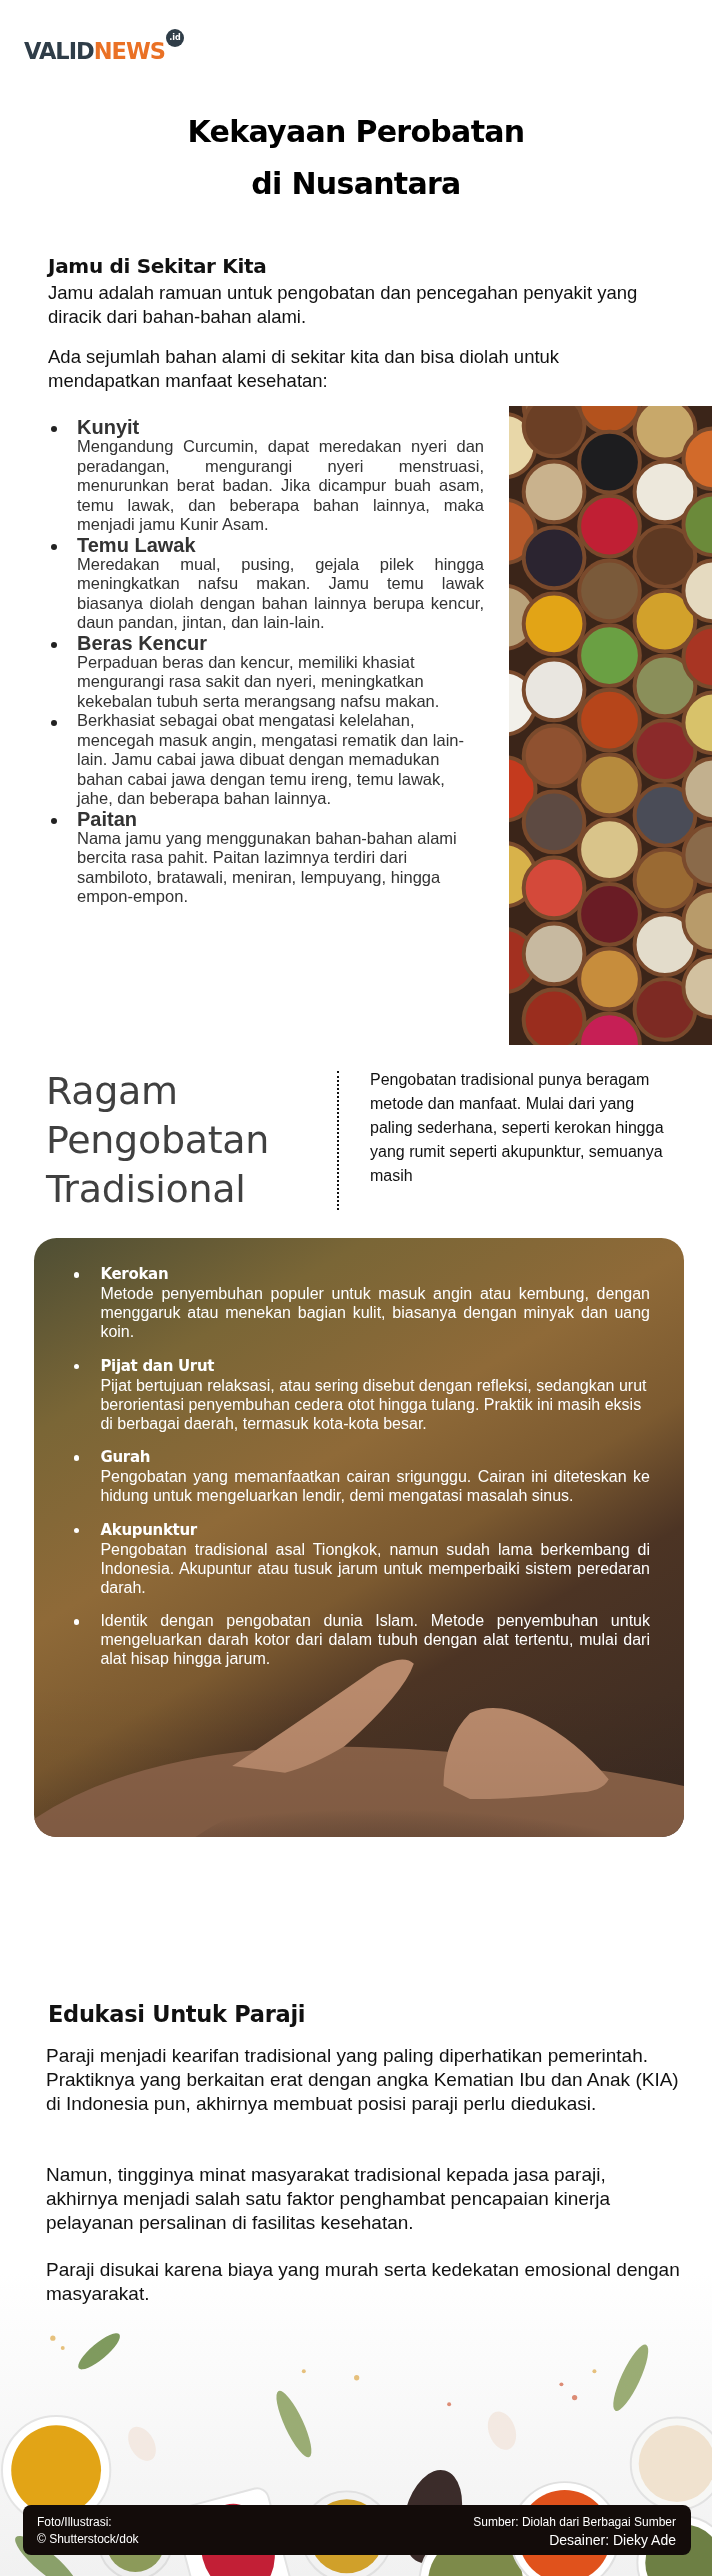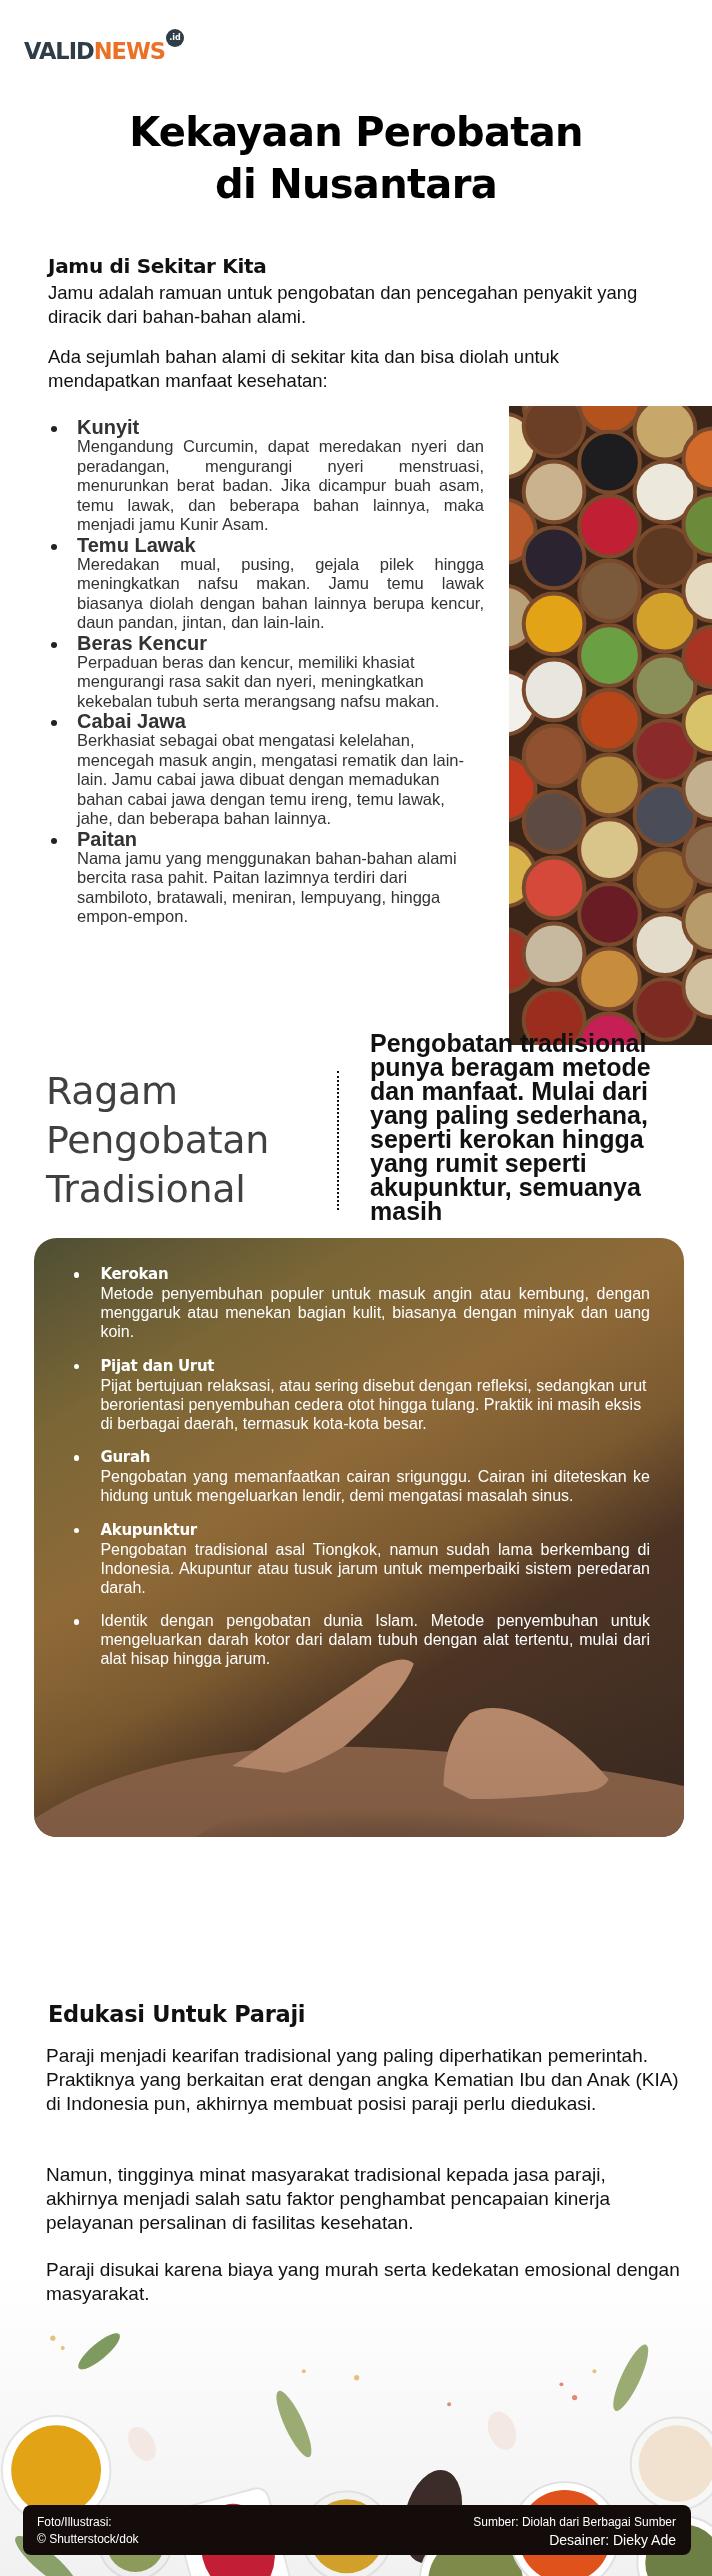--- a/index.html
+++ b/index.html
@@ -6,40 +6,40 @@
   html, body { width: 712px; background: #ffffff; }
   body { position: relative; height: 2576px; overflow: hidden; font-family: "Liberation Sans", "DejaVu Sans", sans-serif; color: #222; }
 
   
   .logo { position: absolute; left: 24px; top: 30px; height: 32px; display: flex; align-items: flex-end; }
   .logo-valid { font-family: "DejaVu Sans", sans-serif; font-weight: 900; font-size: 22.5px; letter-spacing: -1px; color: #2f3d48; line-height: 1; }
   .logo-news { font-family: "DejaVu Sans", sans-serif; font-weight: 900; font-size: 22.5px; letter-spacing: -1px; color: #ea7125; line-height: 1; }
   .logo-badge { position: absolute; left: 142px; top: -1.3px; width: 18px; height: 18px; border-radius: 50%; background: #2f3d48; color: #fff; font-size: 8px; font-weight: bold; display: flex; align-items: center; justify-content: center; font-family: "DejaVu Sans", sans-serif; }
 
   
-  .main-title { position: absolute; left: 0; width: 712px; top: 106px; text-align: center; font-family: "DejaVu Sans", sans-serif; font-weight: 900; font-size: 40px; line-height: 52px; color: #000; letter-spacing: -0.7px; }
+  .main-title { position: absolute; left: 0; width: 712px; top: 106px; text-align: center; font-family: "DejaVu Sans", sans-serif; font-weight: 900; font-size: 30px; line-height: 52px; color: #000; letter-spacing: -0.7px; }
 
   
   .s1-heading { position: absolute; left: 48px; top: 254px; font-family: "DejaVu Sans", sans-serif; font-weight: bold; font-size: 20px; color: #111; letter-spacing: -0.3px; }
   .s1-intro { position: absolute; left: 48px; top: 281px; width: 594px; font-size: 18.5px; line-height: 24px; color: #111; }
   .s1-intro2 { position: absolute; left: 48px; top: 345px; width: 621px; font-size: 18.5px; line-height: 24px; color: #111; }
 
   .jamu-list { position: absolute; left: 48px; top: 417px; width: 436px; list-style: none; }
   .jamu-item { position: relative; padding-left: 29px; }
   .jamu-item::before { content: ""; position: absolute; left: 2.6px; top: 9.2px; width: 6px; height: 6px; border-radius: 50%; background: #222; }
   .jamu-name { font-family: Liberation Sans, sans-serif; font-weight: bold; font-size: 20px; line-height: 20px; color: #333; display: block; }
   .jamu-desc { font-size: 16.5px; line-height: 19.5px; color: #333; display: block; text-align: justify; }
   .jamu-desc.left { text-align: left; }
 
   .spice-photo { position: absolute; left: 509px; top: 406px; width: 203px; height: 639px; overflow: hidden; background: #3a2418; }
 
   
   .ragam-title { position: absolute; left: 46px; top: 1067px; font-family: "DejaVu Sans", sans-serif; font-weight: 400; font-size: 38px; line-height: 49px; color: #404040; letter-spacing: -0.3px; }
   .ragam-divider { position: absolute; left: 337px; top: 1071px; height: 139px; border-left: 2.6px dotted #111; }
-  .ragam-desc { position: absolute; left: 370px; top: 1031px; width: 310px; font-size: 25px; line-height: 24px; color: #111; font-weight: bold; }
+  .ragam-desc { position: absolute; left: 370px; top: 1068px; width: 310px; font-size: 16px; line-height: 24px; color: #111; }
 
   .method-card { position: absolute; left: 34px; top: 1238px; width: 650px; height: 599px; border-radius: 22.5px; overflow: hidden;
     background: linear-gradient(150deg, #4e4e34 0%, #7a6636 20%, #8f6a38 40%, #7c5a30 55%, #4c3424 68%, #3a2a22 100%); }
   .card-photo { position: absolute; left: 0; top: 0; width: 650px; height: 740px; }
   .method-list { position: absolute; left: 40px; top: 26.4px; width: 576px; list-style: none; }
   .method-item { position: relative; padding-left: 26.4px; margin-bottom: 14.5px; }
   .method-item::before { content: ""; position: absolute; left: 0; top: 8px; width: 5.3px; height: 5.3px; border-radius: 50%; background: #fff; }
   .method-name { font-family: "DejaVu Sans", sans-serif; font-weight: bold; font-size: 15px; line-height: 20px; color: #fff; display: block; letter-spacing: -0.3px; }
   .method-desc { font-size: 16px; line-height: 19px; color: #fff; display: block; text-align: justify; }
   .method-desc.left { text-align: left; }
@@ -83,21 +83,20 @@
   </li>
   <li class="jamu-item">
     <span class="jamu-name">Temu Lawak</span>
     <span class="jamu-desc">Meredakan mual, pusing, gejala pilek hingga meningkatkan nafsu makan. Jamu temu lawak biasanya diolah dengan bahan lainnya berupa kencur, daun pandan, jintan, dan lain-lain.</span>
   </li>
   <li class="jamu-item">
     <span class="jamu-name">Beras Kencur</span>
     <span class="jamu-desc left">Perpaduan beras dan kencur, memiliki khasiat mengurangi rasa sakit dan nyeri, meningkatkan kekebalan tubuh serta merangsang nafsu makan.</span>
   </li>
   <li class="jamu-item">
-    <span class="jamu-name">Cabai Jawa</span>
     <span class="jamu-desc left">Berkhasiat sebagai obat mengatasi kelelahan, mencegah masuk angin, mengatasi rematik dan lain-lain. Jamu cabai jawa dibuat dengan memadukan bahan cabai jawa dengan temu ireng, temu lawak, jahe, dan beberapa bahan lainnya.</span>
   </li>
   <li class="jamu-item">
     <span class="jamu-name">Paitan</span>
     <span class="jamu-desc left">Nama jamu yang menggunakan bahan-bahan alami bercita rasa pahit. Paitan lazimnya terdiri dari sambiloto, bratawali, meniran, lempuyang, hingga empon-empon.</span>
   </li>
 </ul>
 
 <div class="spice-photo">
   <svg width="203" height="639" viewBox="0 0 307 968" xmlns="http://www.w3.org/2000/svg">

